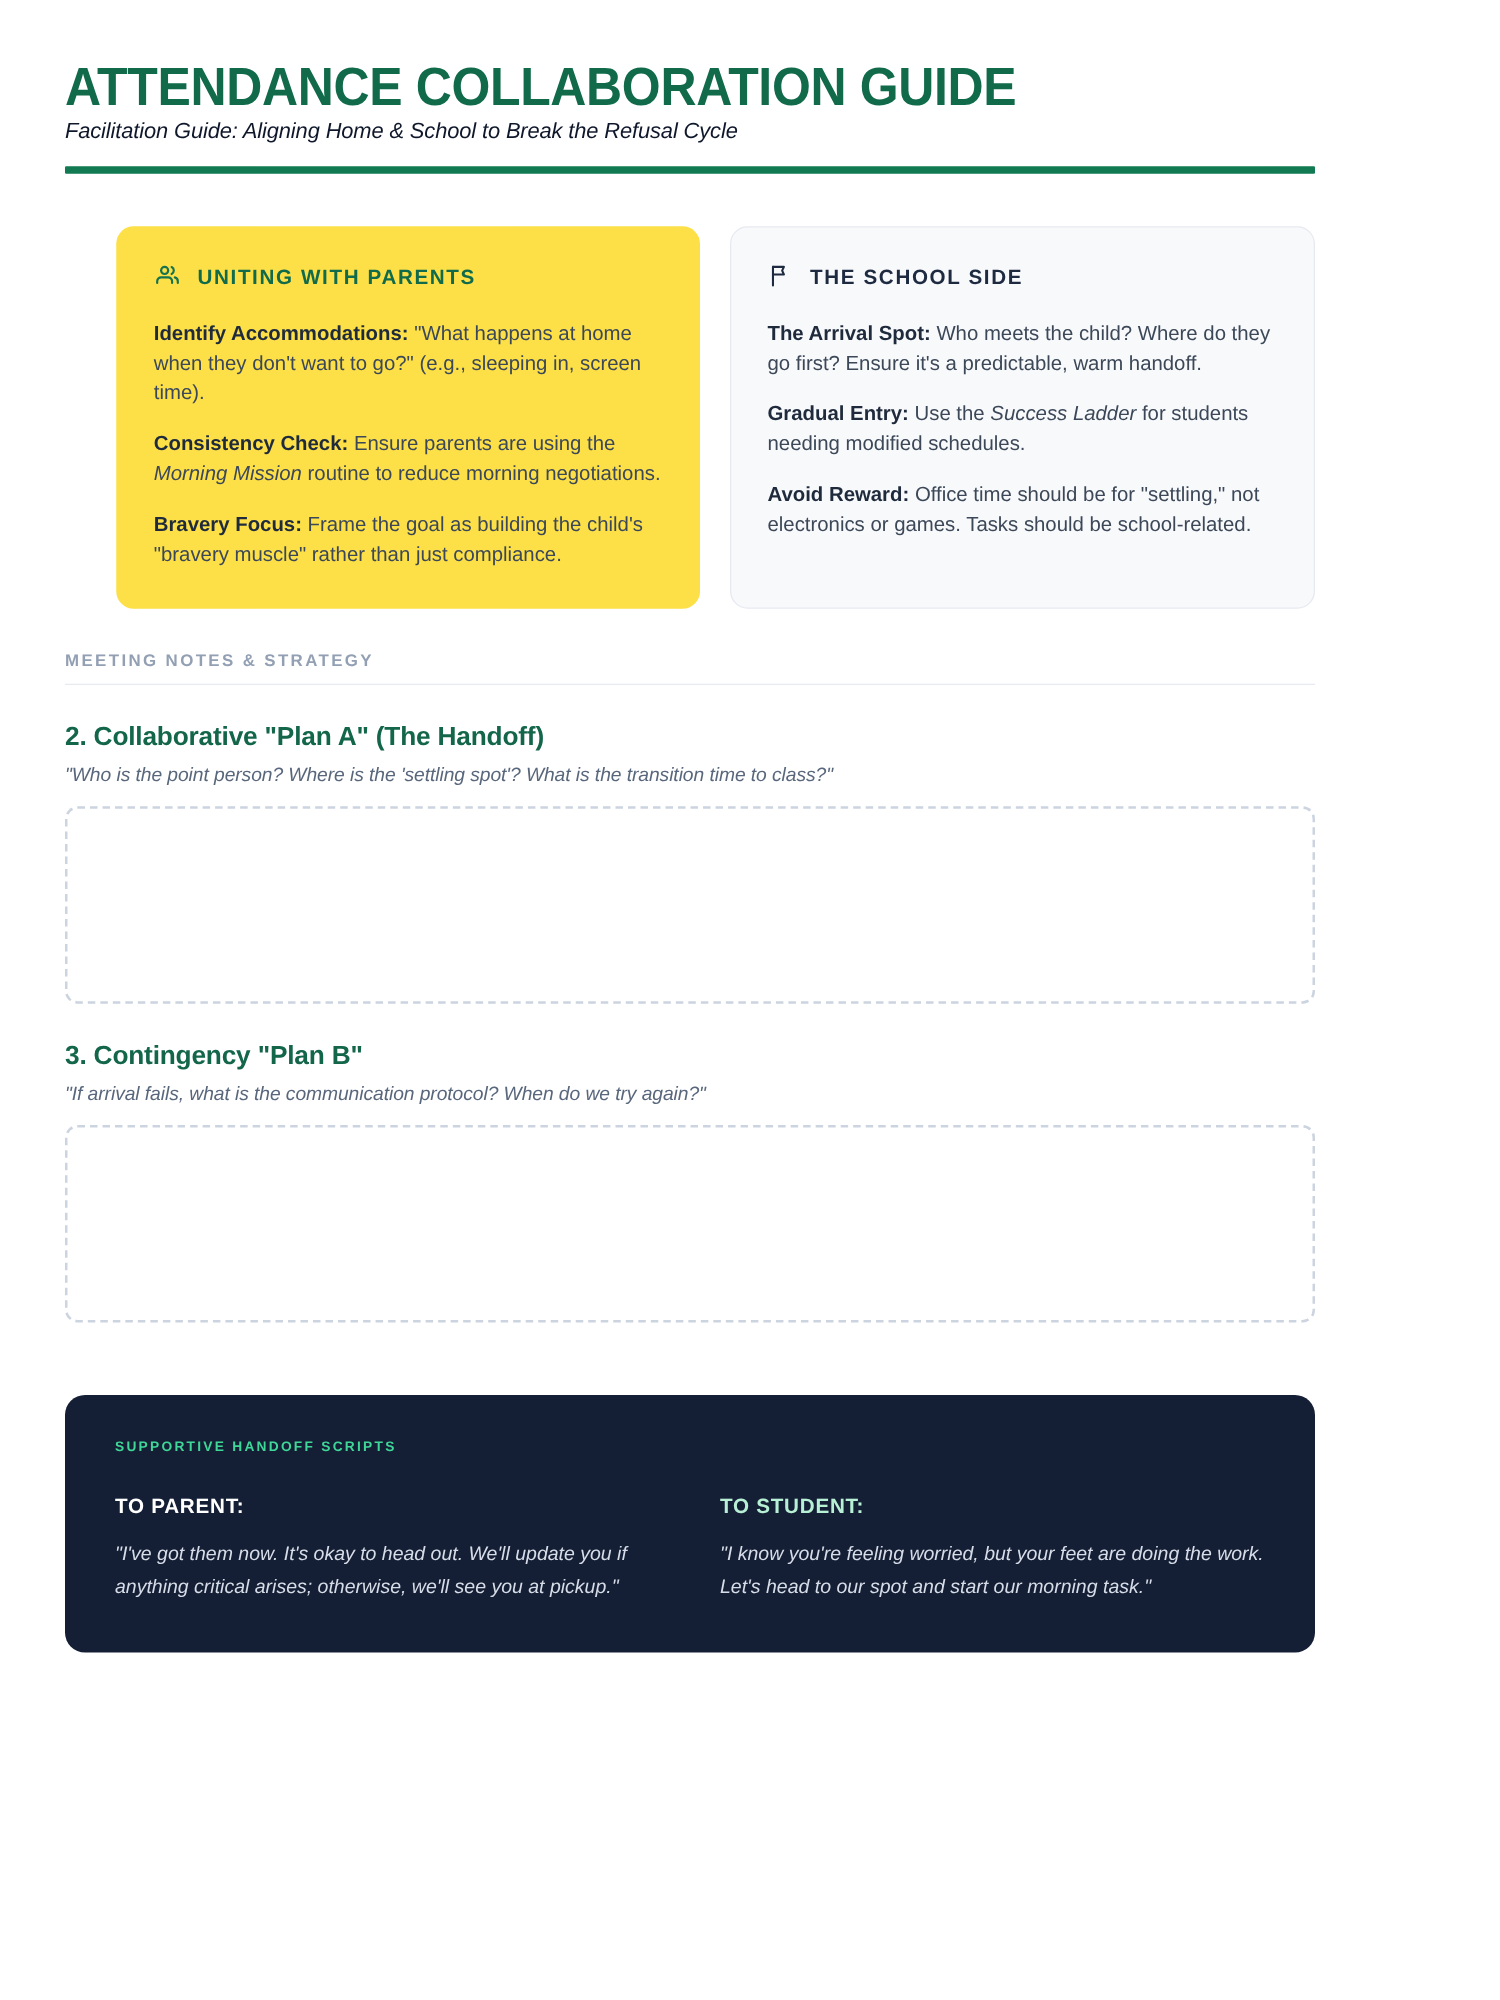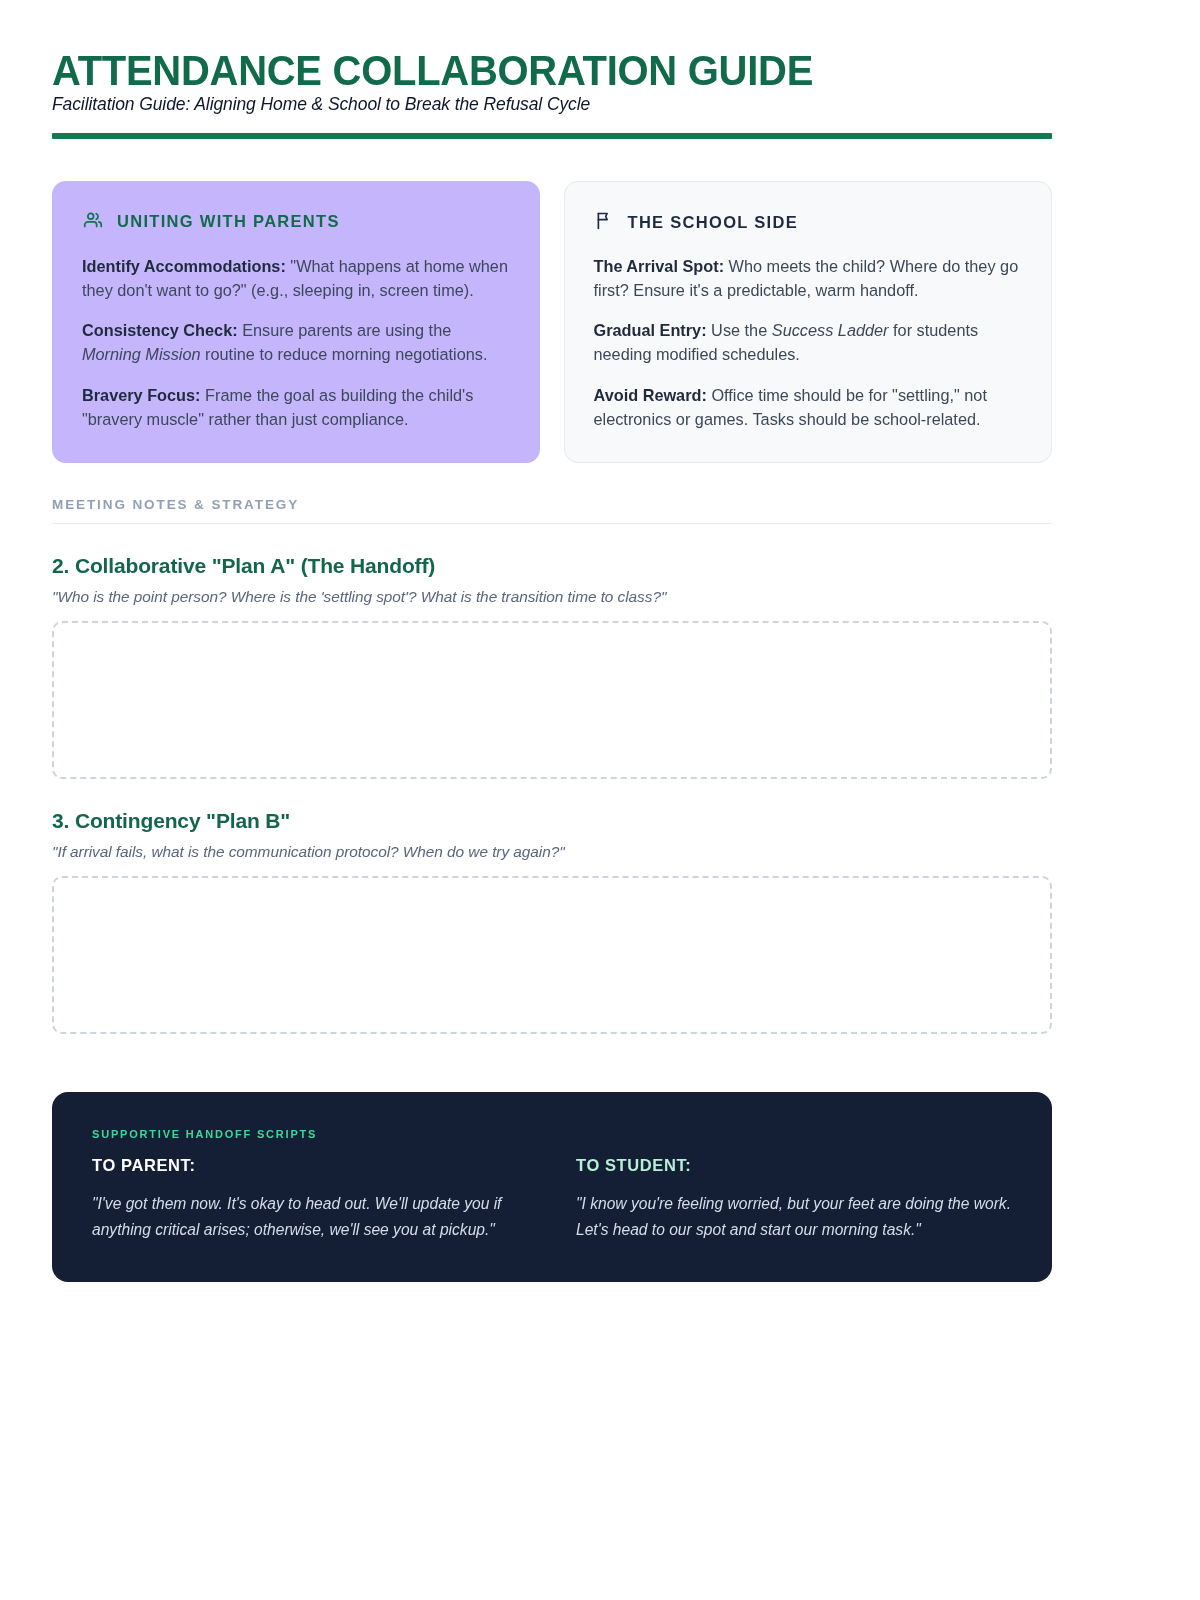--- a/index.html
+++ b/index.html
@@ -57,21 +57,22 @@
     gap: 24px;
     margin-top: 42px;
   }
   .card {
     flex: 1 1 0;
     border-radius: 14px;
     padding: 28px 30px 30px 30px;
     min-height: 250px;
   }
   .card.parents {
-    background: #c4b5fd;
+    background: #fde047;
+    margin-left: 41px;
   }
   .card.school {
     background: #f8f9fb;
     border: 1px solid #e6e9ef;
     padding-left: 29px;
   }
 
   .card-head {
     display: flex;
     align-items: center;
@@ -148,21 +149,21 @@
   .scripts-label {
     font-size: 11px;
     font-weight: 700;
     letter-spacing: 1.8px;
     text-transform: uppercase;
     color: #3fd798;
   }
   .scripts-cols {
     display: flex;
     gap: 48px;
-    margin-top: 16px;
+    margin-top: 32px;
   }
   .script-col { flex: 1 1 0; }
   .script-head {
     font-size: 16.5px;
     font-weight: 700;
     letter-spacing: 0.6px;
     text-transform: uppercase;
     margin-bottom: 16px;
   }
   .script-col.parent .script-head { color: #ffffff; }

